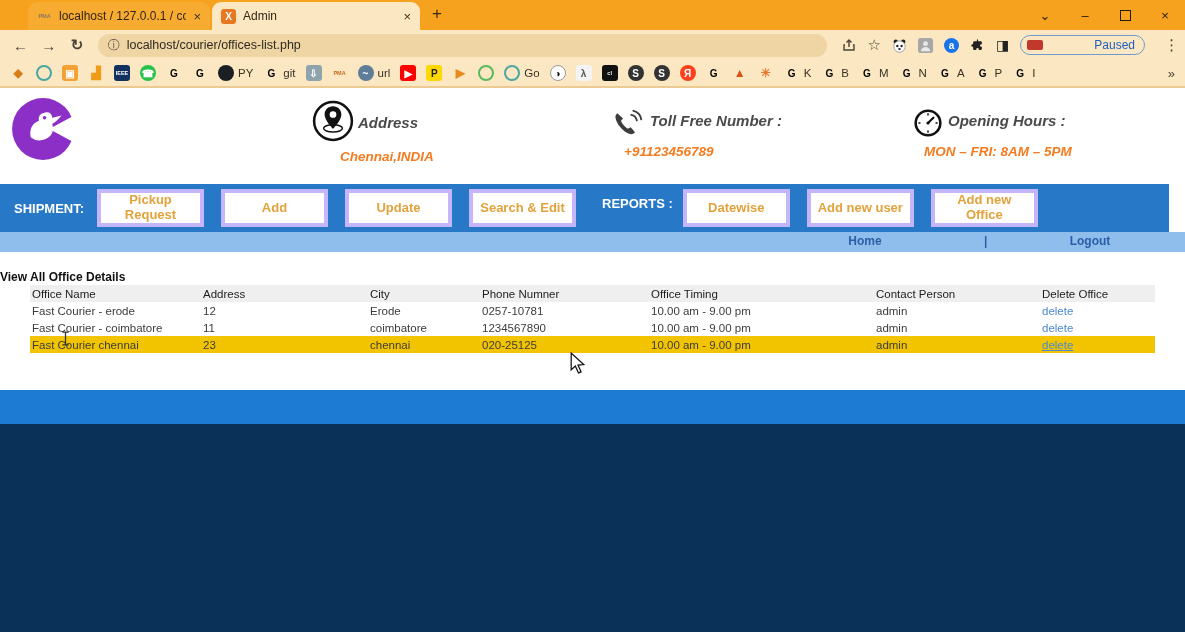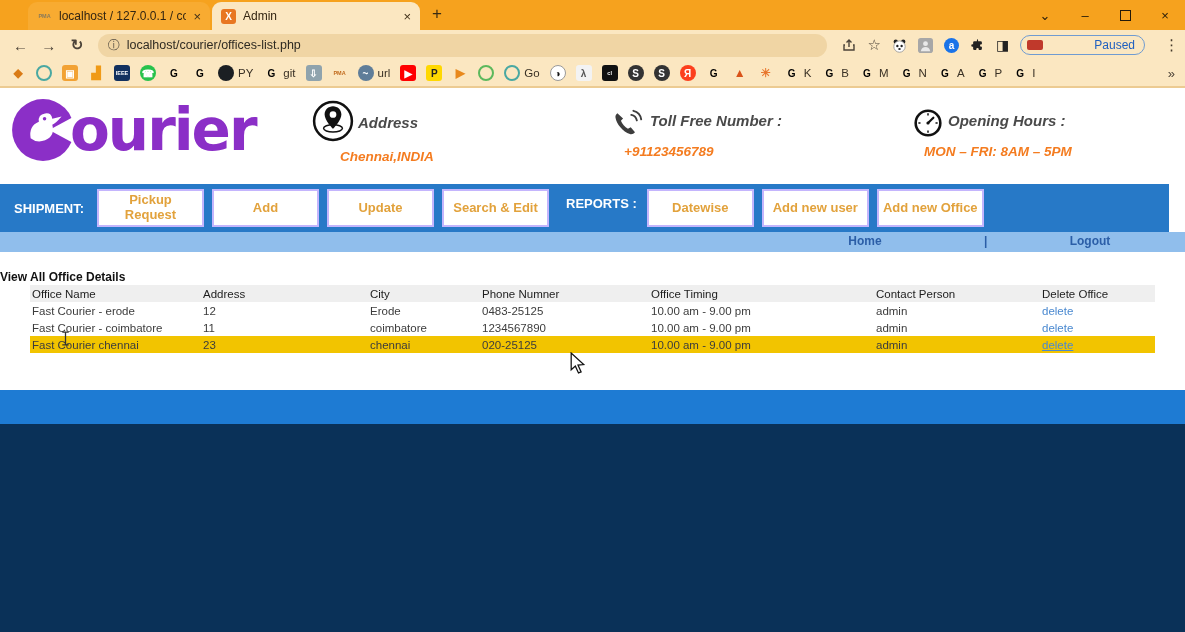--- a/index.html
+++ b/index.html
@@ -71,23 +71,23 @@
   .hlabel{position:absolute;font-style:italic;font-weight:bold;color:#4a4a4a;
           font-size:15px;white-space:nowrap;}
   .hvalue{position:absolute;font-style:italic;font-weight:bold;color:#f47c20;
           font-size:13.5px;white-space:nowrap;}
 
   .navbar{position:absolute;top:96px;left:0;right:16px;height:48px;background:#2779c7;
           display:flex;align-items:center;padding-left:14px;box-sizing:border-box;}
   .navlabel{color:#fff;font-weight:bold;font-size:13px;white-space:nowrap;}
   #shipment-label{width:83px;}
   #reports-label{margin:0 10px 10px 9px;}
-  .navbtn{width:107px;height:38px;border:2px solid #c4b5fd;background:#fff;color:#e2a23c;
+  .navbtn{width:107px;height:38px;border:4px solid #c4b5fd;background:#fff;color:#e2a23c;
           font-weight:bold;font-size:13px;display:flex;align-items:center;justify-content:center;
-          text-align:center;margin-right:8px;line-height:1.15;padding:0 4px;box-sizing:border-box;
+          text-align:center;margin-right:17px;line-height:1.15;padding:0 4px;box-sizing:border-box;
           cursor:pointer;}
 
   .homebar{position:absolute;top:144px;left:0;right:0;height:20px;background:#90beec;}
   .homebar span{position:absolute;font-weight:bold;font-size:12px;color:#2b5ea7;top:2px;}
   #home-link{left:835px;width:60px;text-align:center;}
   #homebar-divider{left:984px;}
   #logout-link{left:1055px;width:70px;text-align:center;}
 
   .page-title{position:absolute;top:182px;left:0;right:0;text-align:left;
               font-weight:bold;font-size:12px;color:#111;}
@@ -300,21 +300,20 @@
 <div class="page">
 
   <div class="site-header">
     <div class="logo">
       <svg width="66" height="66" viewBox="0 0 64 64">
         <circle cx="32" cy="32" r="30" fill="#8b2fc7"></circle>
         <path d="M64 18 L38 32 L64 46 Z" fill="#fff"></path>
         <path d="M20 40 Q18 28 28 24 Q27 17 34 16 Q40 15 41 21 L50 19 Q44 26 41 27 Q44 38 34 42 Q26 45 20 40 Z" fill="#fff"></path>
         <circle cx="33.5" cy="21" r="1.7" fill="#8b2fc7"></circle>
       </svg>
-      <span class="logo-rest" id="logo-rest">ourier</span>
     </div>
 
     <svg class="hdr-ic" style="left:312px;top:12px" width="42" height="42" viewBox="0 0 40 40">
       <circle cx="20" cy="20" r="18" fill="#fff" stroke="#111" stroke-width="2.4"></circle>
       <ellipse cx="20" cy="27" rx="9" ry="3.5" fill="none" stroke="#111" stroke-width="1.4"></ellipse>
       <path d="M20 6c-4.4 0-8 3.4-8 7.8 0 5.8 8 13.6 8 13.6s8-7.8 8-13.6C28 9.4 24.4 6 20 6zm0 11a3.2 3.2 0 1 1 0-6.4 3.2 3.2 0 0 1 0 6.4z" fill="#111"></path>
     </svg>
     <span class="hlabel" style="left:358px;top:26px">Address</span>
     <span class="hvalue" style="left:340px;top:61px">Chennai,INDIA</span>
 
@@ -379,21 +378,21 @@
           <th>Office Timing</th>
           <th>Contact Person</th>
           <th>Delete Office</th>
         </tr>
       </thead>
     <tbody id="office-rows">
         <tr>
           <td>Fast Courier - erode</td>
           <td>12</td>
           <td>Erode</td>
-          <td>0483-25125</td>
+          <td>0257-10781</td>
           <td>10.00 am - 9.00 pm</td>
           <td>admin</td>
           <td><a class="del">delete</a></td>
         </tr>
         <tr>
           <td>Fast Courier - coimbatore</td>
           <td>11</td>
           <td>coimbatore</td>
           <td>1234567890</td>
           <td>10.00 am - 9.00 pm</td>

